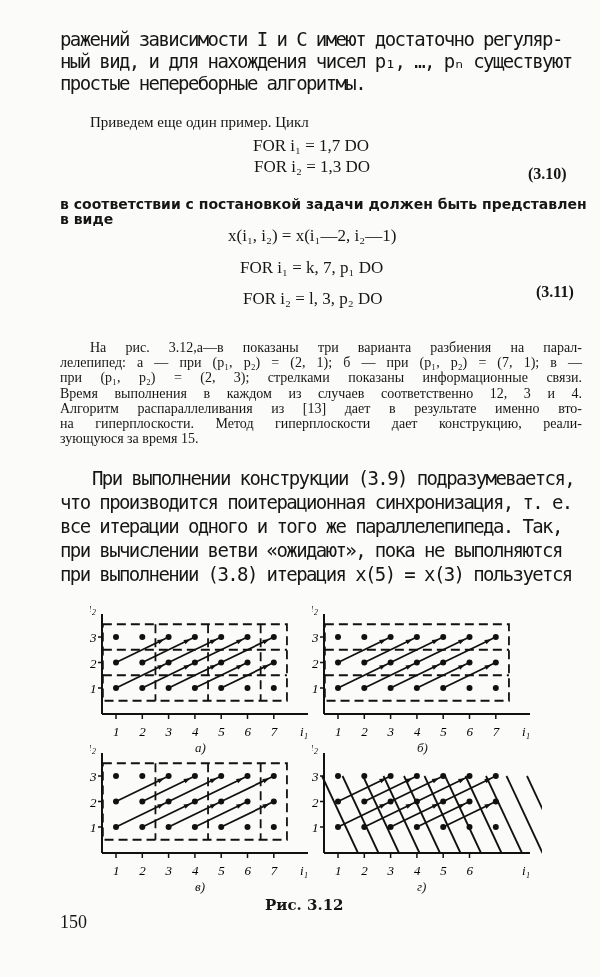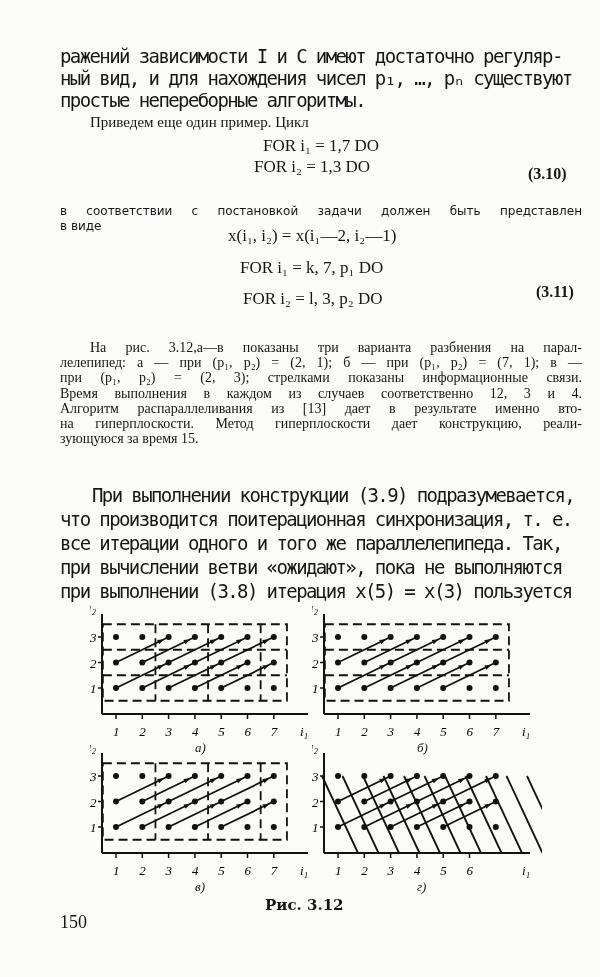--- a/index.html
+++ b/index.html
@@ -3,21 +3,21 @@
 <meta charset="utf-8">
 <style>
   html, body { margin:0; padding:0; }
   body {
     width:600px; height:977px; background:#fbfbf9; color:#161616;
     font-family:"DejaVu Serif","Liberation Serif",serif; position:relative; overflow:hidden;
   }
   .page { position:absolute; left:0; top:0; width:600px; height:977px; }
   .para-large {
     position:absolute; left:60px; width:522px; font-size:19px; line-height:22px;
-    text-align:justify; font-family:"DejaVu Sans Mono","Liberation Mono",monospace; letter-spacing:-1.6px;margin-top:17px;
+    text-align:justify; font-family:"DejaVu Sans Mono","Liberation Mono",monospace; letter-spacing:-1.6px;
   }
   .para-large .line { display:block; white-space:nowrap; }
   .para-small {
     position:absolute; left:60px; width:522px; font-size:14px; line-height:15px;
     font-family:"Liberation Serif","DejaVu Serif",serif;
   }
   .para-small .line { display:block; white-space:nowrap; text-align:justify; text-align-last:justify; }
   .para-small .line.last { text-align-last:left; }
   .formula { position:absolute; font-family:"Liberation Serif","DejaVu Serif",serif; font-size:17px; white-space:nowrap; }
   .eqnum { position:absolute; font-family:"Liberation Serif",serif; font-weight:bold; font-size:16px; }
@@ -33,26 +33,26 @@
 <div class="page">
 
   <div class="para-large" style="top:28px;">
     <span class="line">ражений зависимости I и C имеют достаточно регуляр-</span>
     <span class="line">ный вид, и для нахождения чисел p₁, …, pₙ существуют</span>
     <span class="line">простые непереборные алгоритмы.</span>
   </div>
 
   <div class="para-small" style="top:115px; left:90px; font-size:15px;">Приведем еще один пример. Цикл</div>
 
-  <div class="formula" style="top:136px; left:263px;">FOR i₁ = 1,7 DO</div>
+  <div class="formula" style="top:136px; left:253px;">FOR i₁ = 1,7 DO</div>
   <div class="formula" style="top:157px; left:254px;">FOR i₂ = 1,3 DO</div>
   <div class="formula" style="top:178px; left:228px;margin-top:48px;">x(i₁, i₂) = x(i₁—2, i₂—1)</div>
   <div class="eqnum" style="top:165px; left:528px;">(3.10)</div>
 
-  <div class="para-small" style="top:204px; font-weight:normal; font-family:'DejaVu Sans',sans-serif; font-size:12px;">
+  <div class="para-small" style="top:197px; font-weight:bold; font-family:'DejaVu Sans',sans-serif; font-size:14px;">
     <span class="line">в соответствии с постановкой задачи должен быть представлен</span>
     <span class="line last">в виде</span>
   </div>
 
   <div class="formula" style="top:258px; left:240px;font-family:Liberation Serif, serif;">FOR i₁ = k, 7, p₁ DO</div>
   <div class="formula" style="top:289px; left:243px;">FOR i₂ = l, 3, p₂ DO</div>
   <div class="eqnum" style="top:283px; left:536px;">(3.11)</div>
 
   <div class="para-small" style="top:340px; font-size:14px; line-height:15.2px;">
     <span class="line" style="padding-left:30px;">На рис. 3.12,а—в показаны три варианта разбиения на парал-</span>

